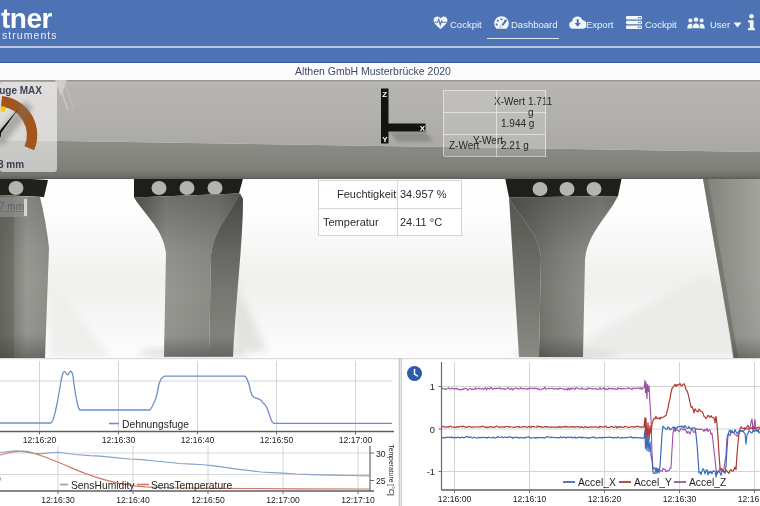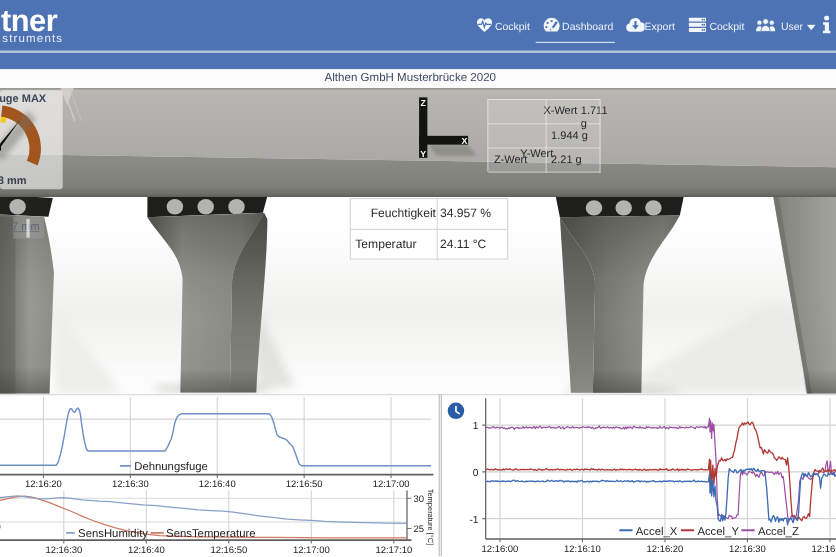--- a/index.html
+++ b/index.html
@@ -212,21 +212,21 @@
           </filter>
         </defs>
 <path d="M 1.55 19.2 A 34 34 0 0 1 29.3 66.3" stroke="#a2561e" stroke-width="10.5" fill="none"></path>
 <path d="M 0.77 26.65 A 26.5 26.5 0 0 1 5.3 27.4" stroke="#f4c90c" stroke-width="5" fill="none"></path>
 <polygon points="25,19 33,26 2,64 -8,56" fill="#6f6f6a" opacity="0.45" filter="url(#gsh)"></polygon>
 <polygon points="19.2,25.7 -0.93,53.75 -3.07,52.25" fill="#0d0d0b"></polygon>
 <circle cx="-2" cy="53" r="3" fill="#0d0d0b"></circle>
 </svg>
       <div style="position:absolute;left:-2px;top:77px;font-size:10px;font-weight:bold;color:#3a3f4a;white-space:nowrap;">8 mm</div>
     </div>
-    <div style="position:absolute;left:12px;top:197px;width:28px;height:20px;background:rgba(152,152,150,0.6);overflow:hidden;">
+    <div style="position:absolute;left:0;top:197px;width:28px;height:20px;background:rgba(152,152,150,0.6);overflow:hidden;">
       <div style="position:absolute;left:-1px;top:4px;font-size:10px;color:#5b6370;text-decoration:underline solid rgba(91,99,112,0.55);white-space:nowrap;">7 mm</div>
     </div>
     <div style="position:absolute;left:24px;top:199px;width:2.5px;height:17px;background:rgba(255,255,255,0.62);"></div>
     <svg style="position:absolute;left:0;top:358px;" width="400" height="148" viewBox="0 0 400 148">
       <rect x="0" y="0" width="400" height="148" fill="#ffffff"></rect>
       <line x1="0" y1="0.7" x2="400" y2="0.7" stroke="#dcdcdc" stroke-width="1.2"></line>
       <line x1="399.3" y1="0" x2="399.3" y2="148" stroke="#c6c6c6" stroke-width="1.2"></line>
       <line x1="39.5" y1="3" x2="39.5" y2="73.5" stroke="#d4d4d4" stroke-width="1"></line>
       <line x1="118.5" y1="3" x2="118.5" y2="73.5" stroke="#d4d4d4" stroke-width="1"></line>
       <line x1="197.5" y1="3" x2="197.5" y2="73.5" stroke="#d4d4d4" stroke-width="1"></line>

